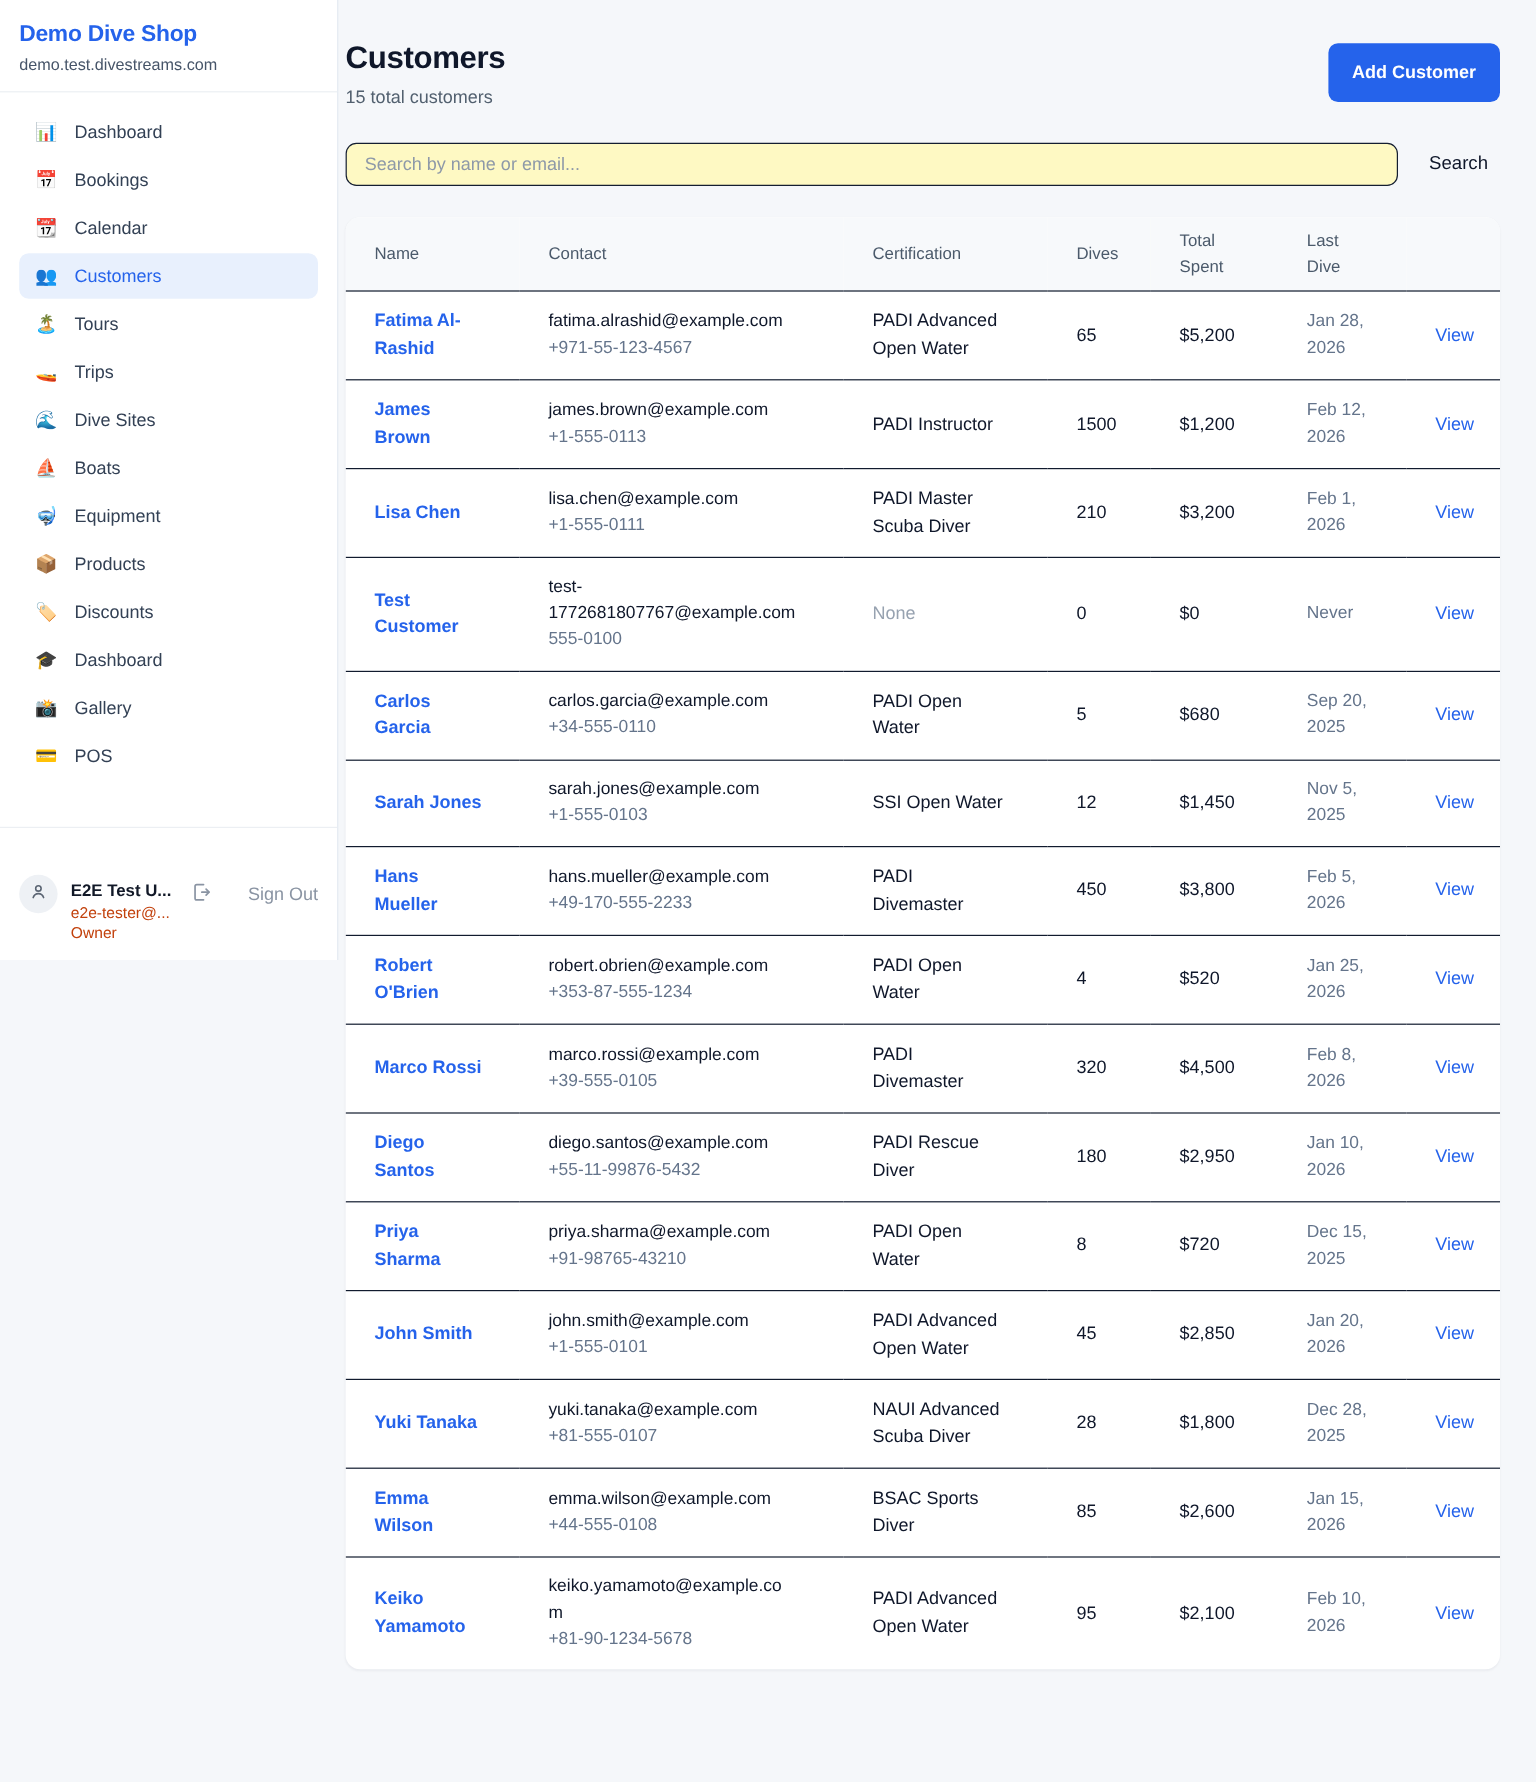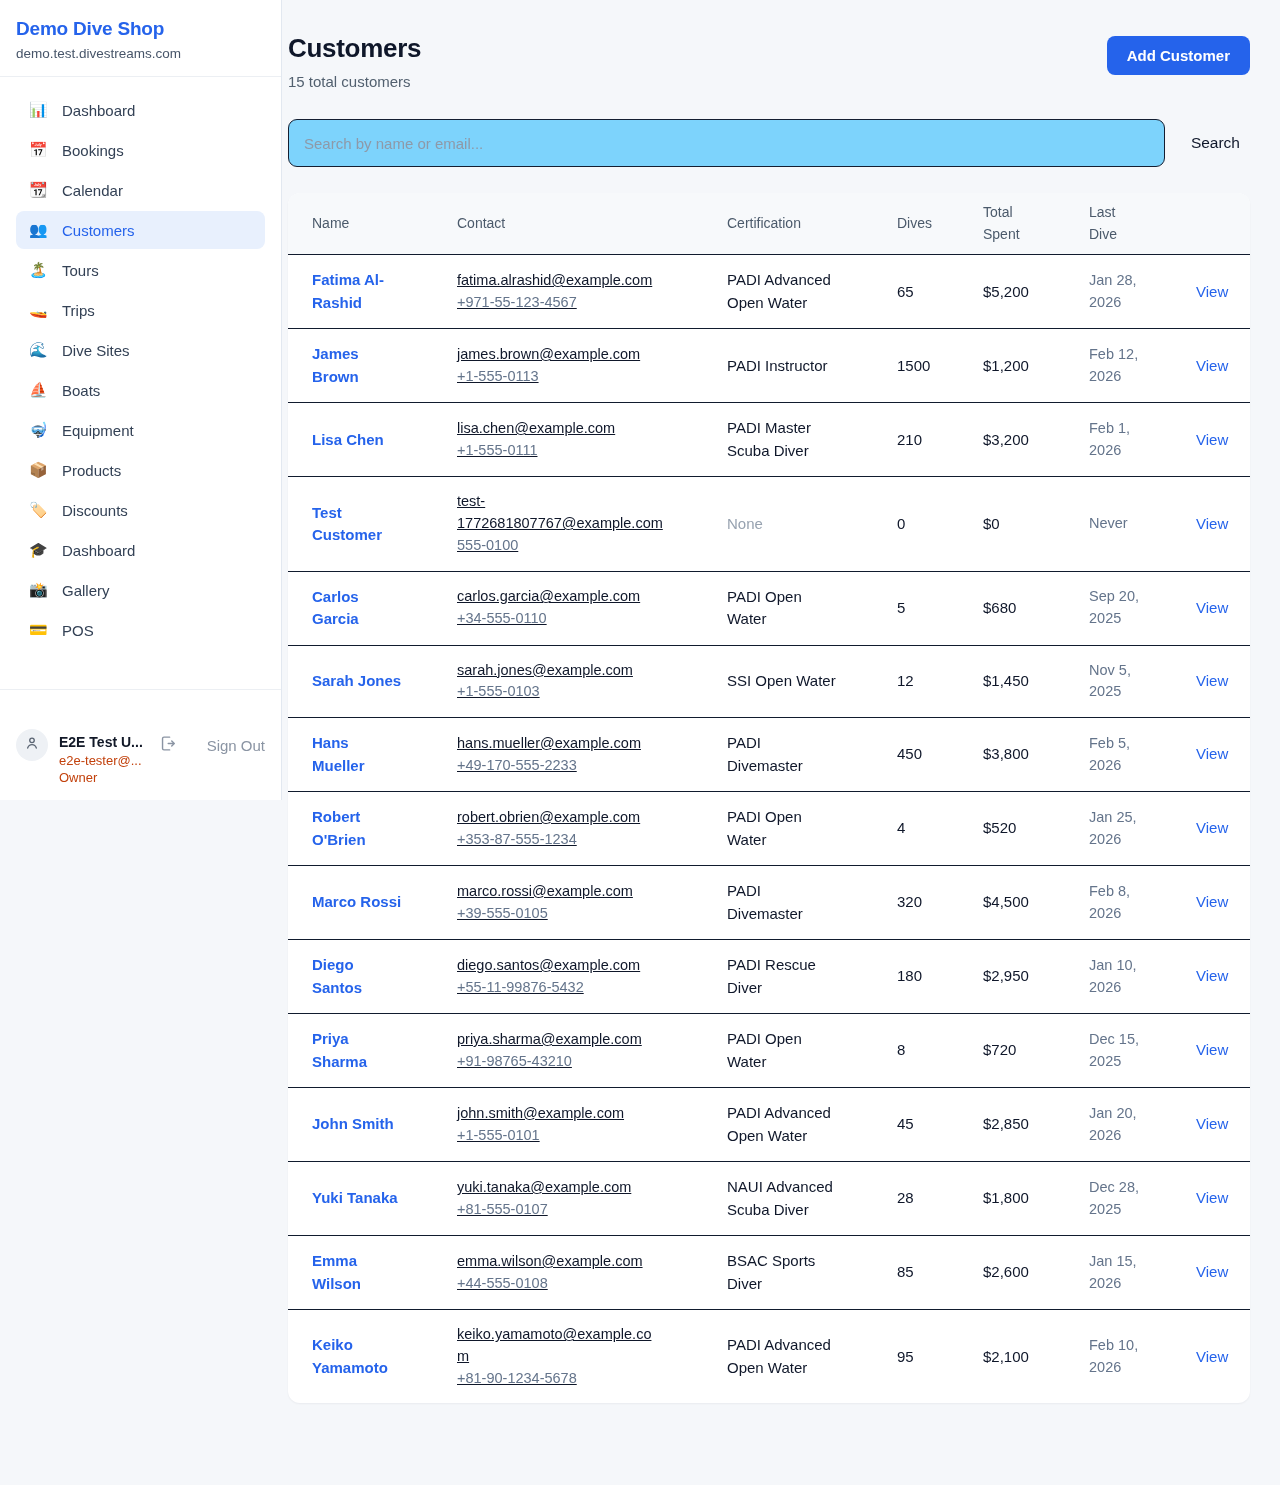--- a/index.html
+++ b/index.html
@@ -64,35 +64,35 @@
   .signout svg { margin-right: 7px; }
 
   
   .main { margin-left: 257px; padding: 33px 30px 30px 31px; }
   .page-header { display: flex; justify-content: space-between; align-items: flex-start; }
   .page-title { font-size: 26px; font-weight: 700; color: #0f172a; letter-spacing: -0.3px; margin: 0; }
   .page-subtitle { font-size: 15px; color: #52606f; margin-top: 9px; }
   .btn-primary {
     background: #2563eb; color: #ffffff;
     border: none; border-radius: 8px;
-    height: 39px; padding: 0 20px;
+    height: 49px; padding: 0 20px;
     font-size: 15px; font-weight: 600;
     font-family: inherit; cursor: pointer;
     margin-top: 3px;
   }
 
   .search-row { display: flex; align-items: center; margin-top: 29px; }
   .search-input {
-    flex: 1; height: 48px;
+    flex: 1; height: 36px;
     border: 1px solid #141e31;
     border-radius: 9px;
     padding: 0 15px;
     font-size: 15px;
     font-family: inherit;
-    background: #7dd3fc;
+    background: #fef9c3;
     color: #0f172a;
     outline: none;
   }
   .search-input::placeholder { color: #8e99a8; }
   .search-btn {
     background: none; border: none;
     font-size: 15.5px; font-weight: 500;
     color: #0f172a; font-family: inherit;
     margin-left: 16px; padding: 0 10px;
     cursor: pointer;
@@ -133,21 +133,21 @@
     font-size: 15px;
     line-height: 1.5;
     vertical-align: middle;
     color: #0f172a;
     overflow-wrap: break-word;
   }
   tbody tr:last-child td { border-bottom: none; }
 
   td.td-name { padding-right: 28px; }
   td.td-cert { padding-right: 34px; }
-  td.td-contact { padding-right: 40px; text-decoration: underline; }
+  td.td-contact { padding-right: 40px; }
 
   .name-link { color: #2563eb; font-weight: 600; text-decoration: none; cursor: pointer; }
   .email { color: #0f172a; font-size: 14.5px; }
   .phone { color: #64748b; font-size: 14.5px; }
   .cert-none { color: #97a2b0; }
   .last-dive { color: #64748b; font-size: 14.5px; }
   .view-link { color: #2563eb; font-weight: 500; text-decoration: none; cursor: pointer; }
 </style>
 </head>
 <body>

